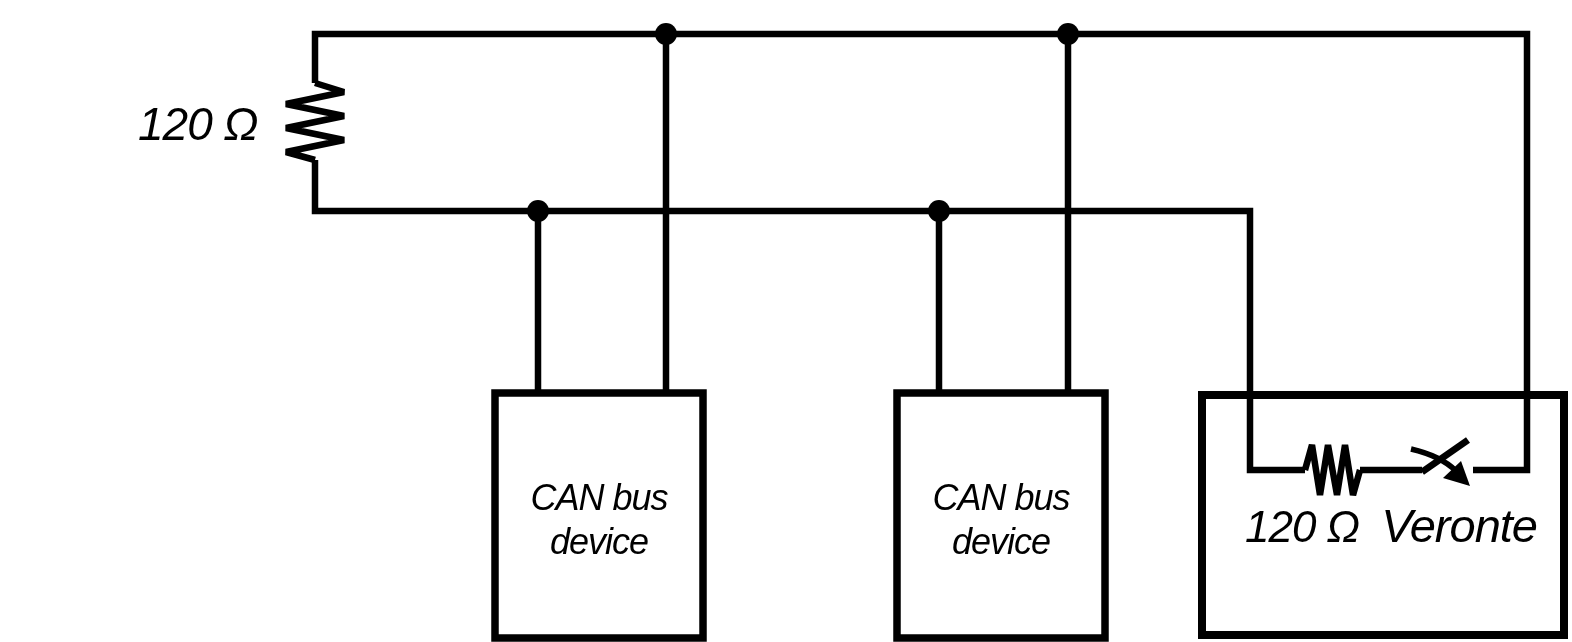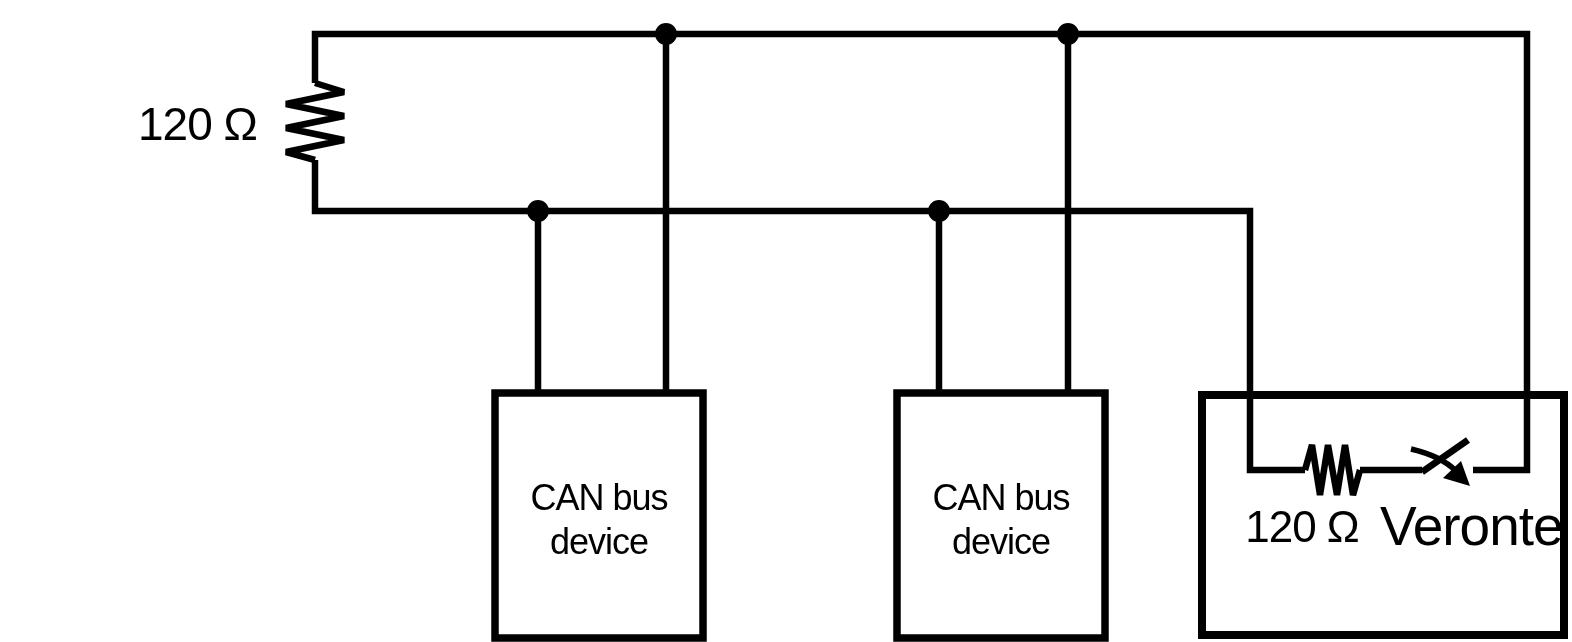--- a/index.html
+++ b/index.html
@@ -19,20 +19,21 @@
   .canvas svg {
     position: absolute;
     left: 0;
     top: 0;
   }
   .label {
     position: absolute;
     color: #000000;
     letter-spacing: -1px;
     white-space: nowrap;
+    font-style: italic;
   }
   .label-left-resistor {
     left: 138px;
     top: 101px;
     font-size: 46px;
     line-height: 46px;
   }
   .device-label {
     top: 476px;
     width: 208px;
@@ -48,21 +49,21 @@
     width: 116px;
     text-align: center;
     font-size: 44px;
     line-height: 44px;
   }
   .veronte-label {
     left: 1380px;
     top: 501px;
     width: 157px;
     text-align: right;
-    font-size: 55px;
+    font-size: 47px;
     line-height: 50px;
   }
 </style>
 </head>
 <body>
 
 <div class="canvas">
 
   <svg width="1572" height="642" viewBox="0 0 1572 642">
     <g stroke="#000000" fill="none" stroke-width="6.5" stroke-linejoin="miter" stroke-linecap="butt">

